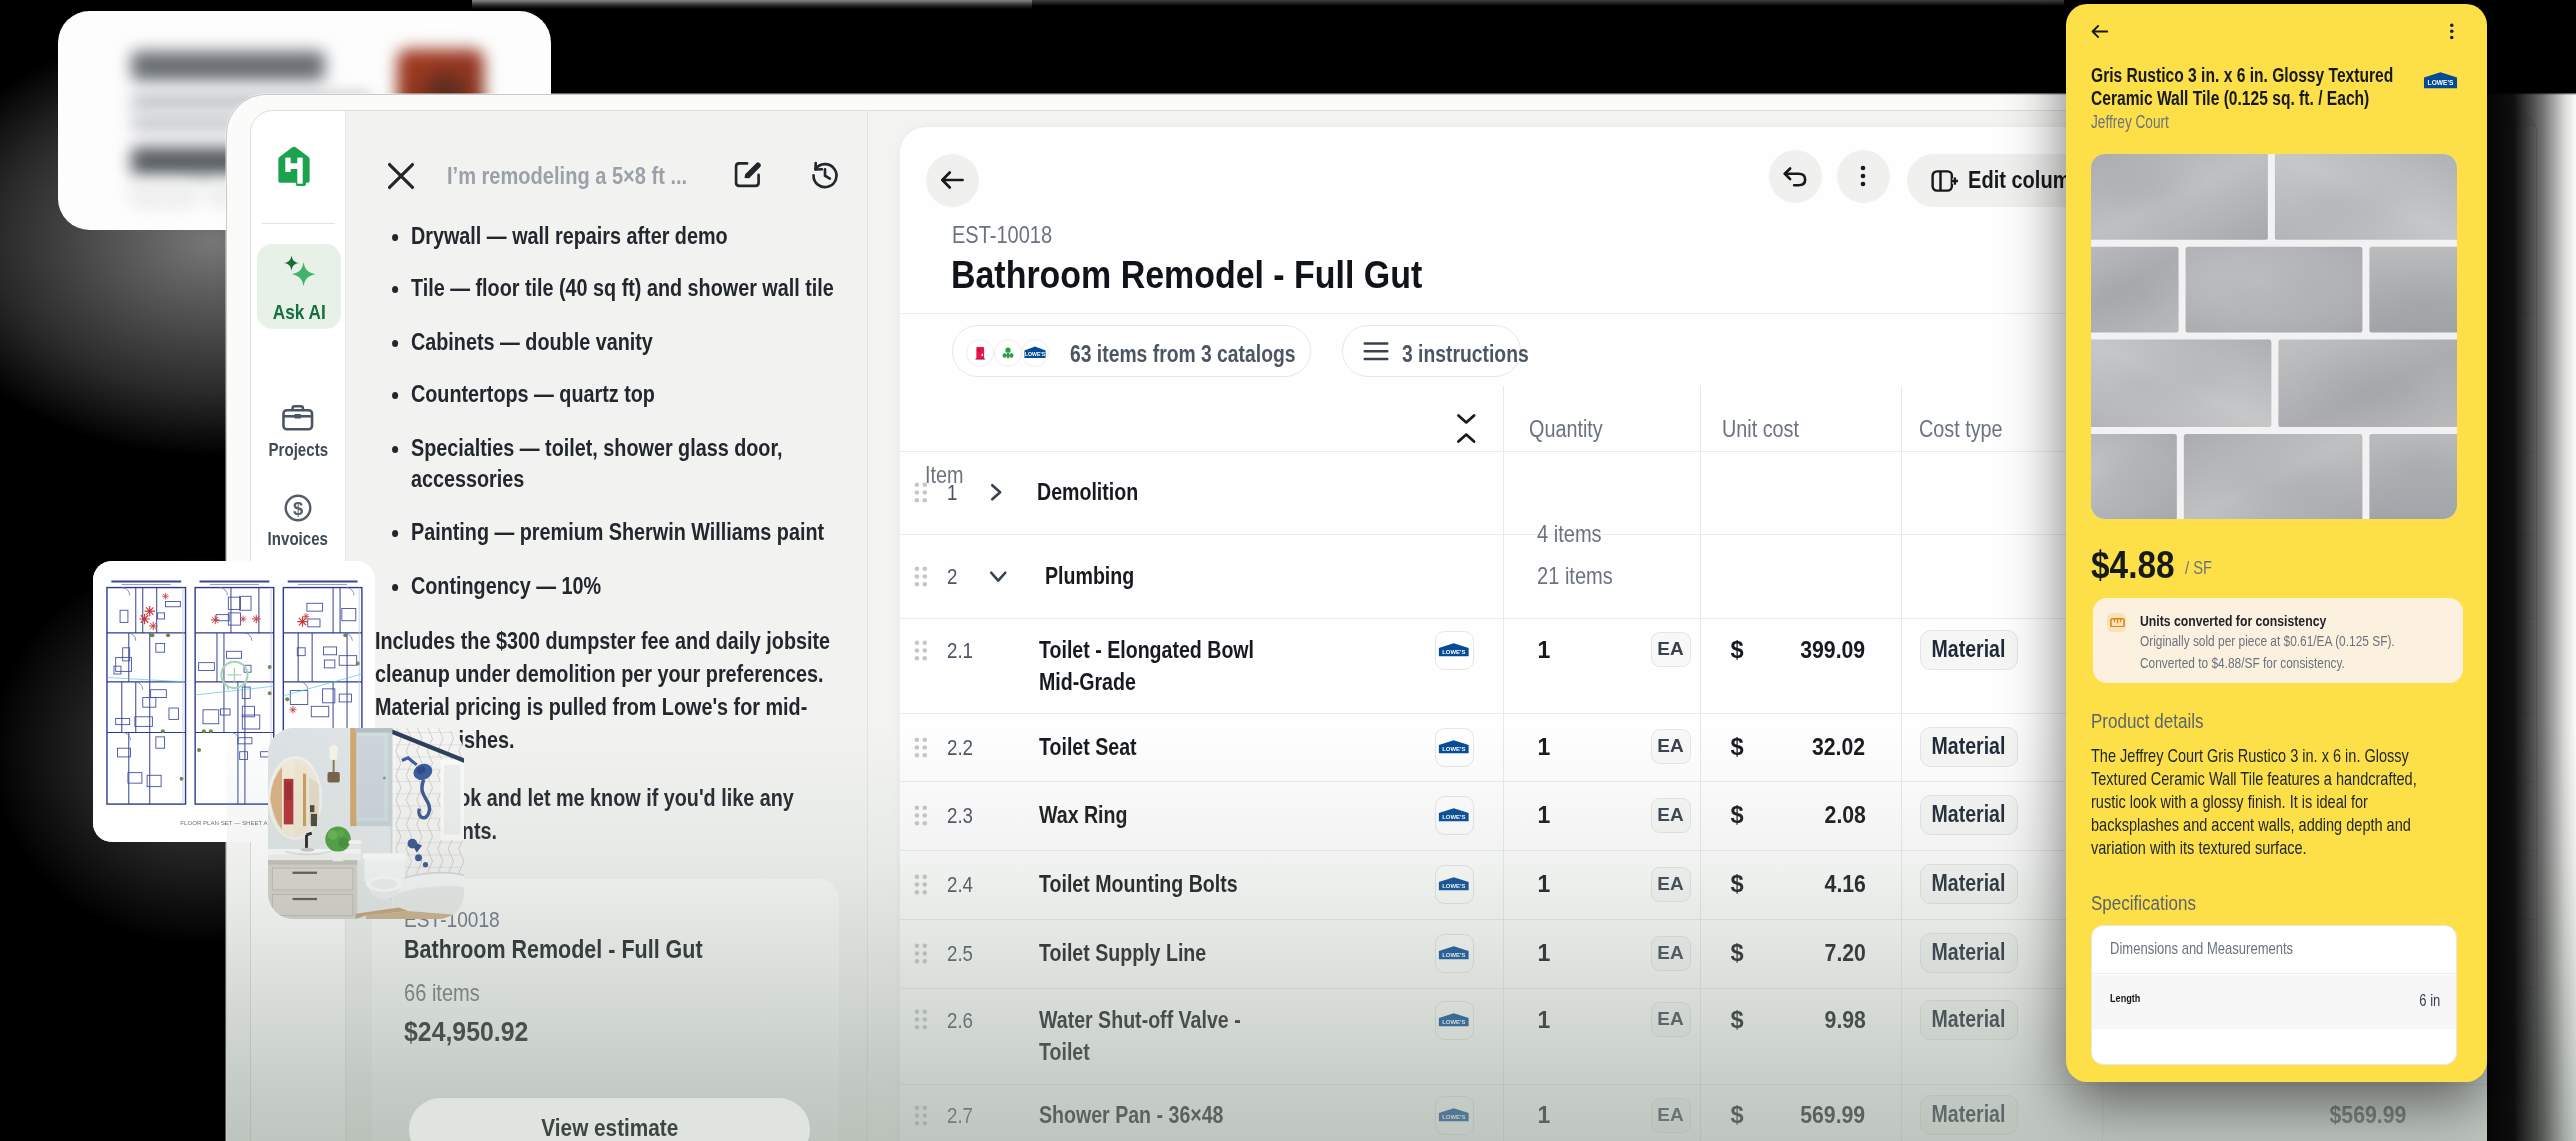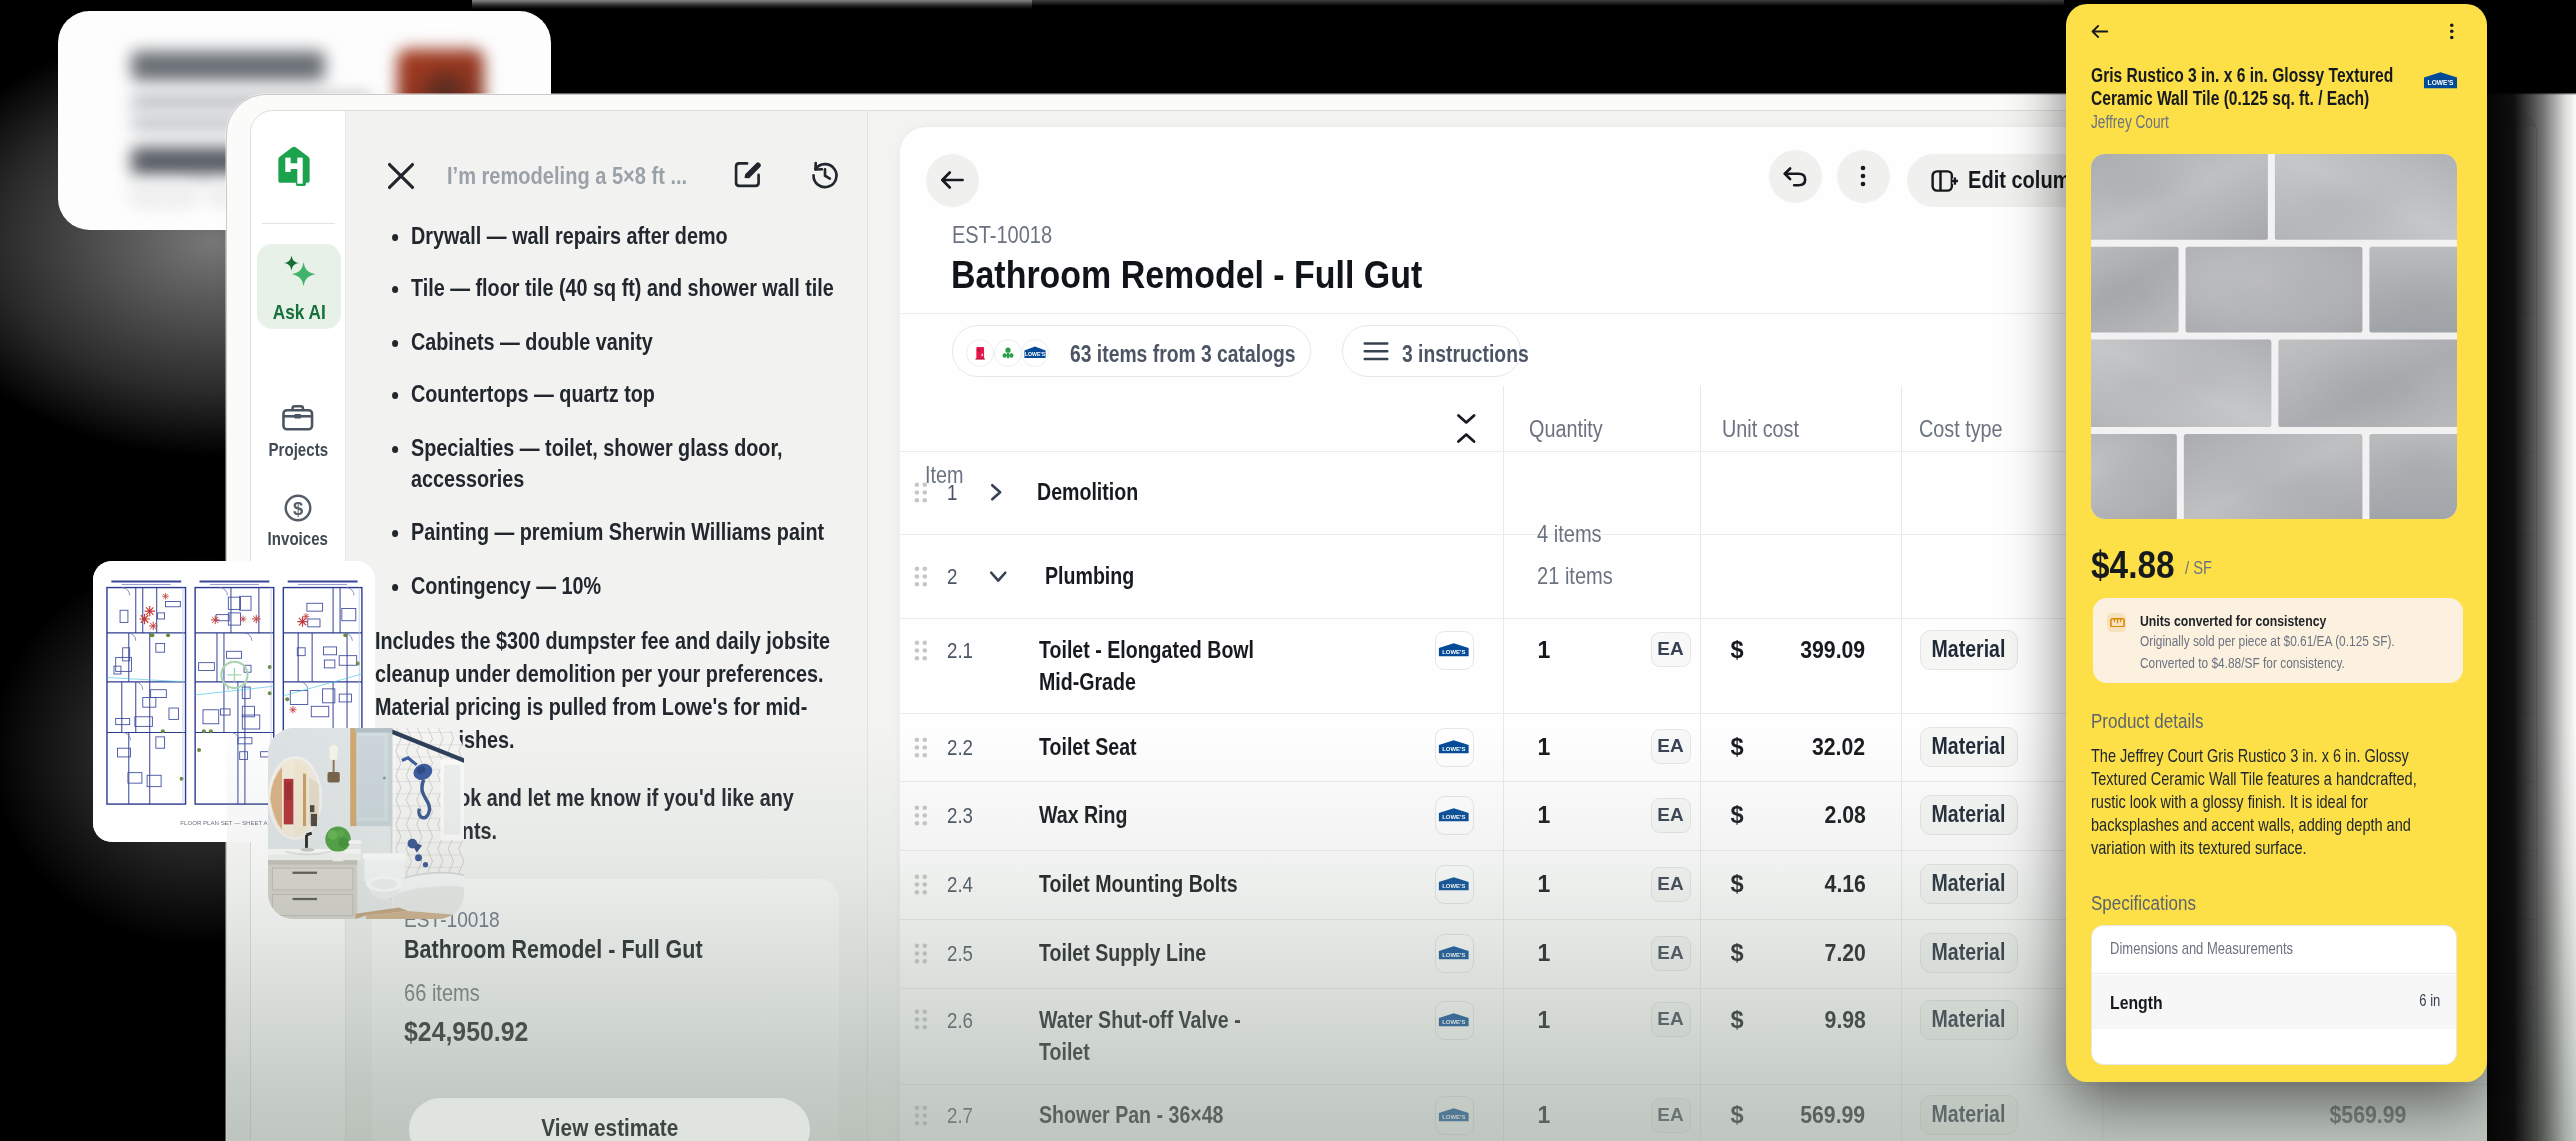--- a/index.html
+++ b/index.html
@@ -770,21 +770,21 @@
     <div class="abs" style="left:74px;top:651px;font-size:14px;color:#6b7280;"><span class="cx">Converted to $4.88/SF for consistency.</span></div>
 
     <div class="abs" style="left:25px;top:706px;font-size:20px;color:#5b6470;"><span class="cx">Product details</span></div>
     <div class="abs" style="left:25px;top:740px;font-size:18.4px;color:#212830;line-height:23px;transform:scaleX(0.79);transform-origin:0 0;white-space:nowrap;">The Jeffrey Court Gris Rustico 3 in. x 6 in. Glossy<br>Textured Ceramic Wall Tile features a handcrafted,<br>rustic look with a glossy finish. It is ideal for<br>backsplashes and accent walls, adding depth and<br>variation with its textured surface.</div>
 
     <div class="abs" style="left:25px;top:888px;font-size:20px;color:#5b6470;"><span class="cx">Specifications</span></div>
     <div class="abs" style="left:25px;top:921px;width:366px;height:140px;background:#fff;border:1.3px solid #e6e7e5;border-radius:12.2px;overflow:hidden;">
       <div class="abs" style="left:17.5px;top:14px;font-size:15.7px;color:#6b7280;"><span class="cx" style="transform:scaleX(0.83)">Dimensions and Measurements</span></div>
       <div class="abs" style="left:0;right:0;top:47px;height:1.3px;background:#ececeb;"></div>
       <div class="abs" style="left:0;right:0;top:49px;height:54px;background:#f6f7f6;"></div>
-      <div class="abs" style="left:17.5px;top:66px;font-size:19px;font-weight:600;color:#16191d;"><span class="cx" style="transform:scaleX(0.83)">Length</span></div>
+      <div class="abs" style="left:17.5px;top:66px;font-size:11px;font-weight:600;color:#16191d;"><span class="cx" style="transform:scaleX(0.83)">Length</span></div>
       <div class="abs" style="left:17.5px;top:66px;width:331px;text-align:right;font-size:15.7px;color:#374151;"><span class="cxr" style="transform:scaleX(0.83)">6 in</span></div>
     </div>
 
   </div>
   <div class="abs" id="panelshadow"></div>
 
 </div>
 
 
 </body></html>

